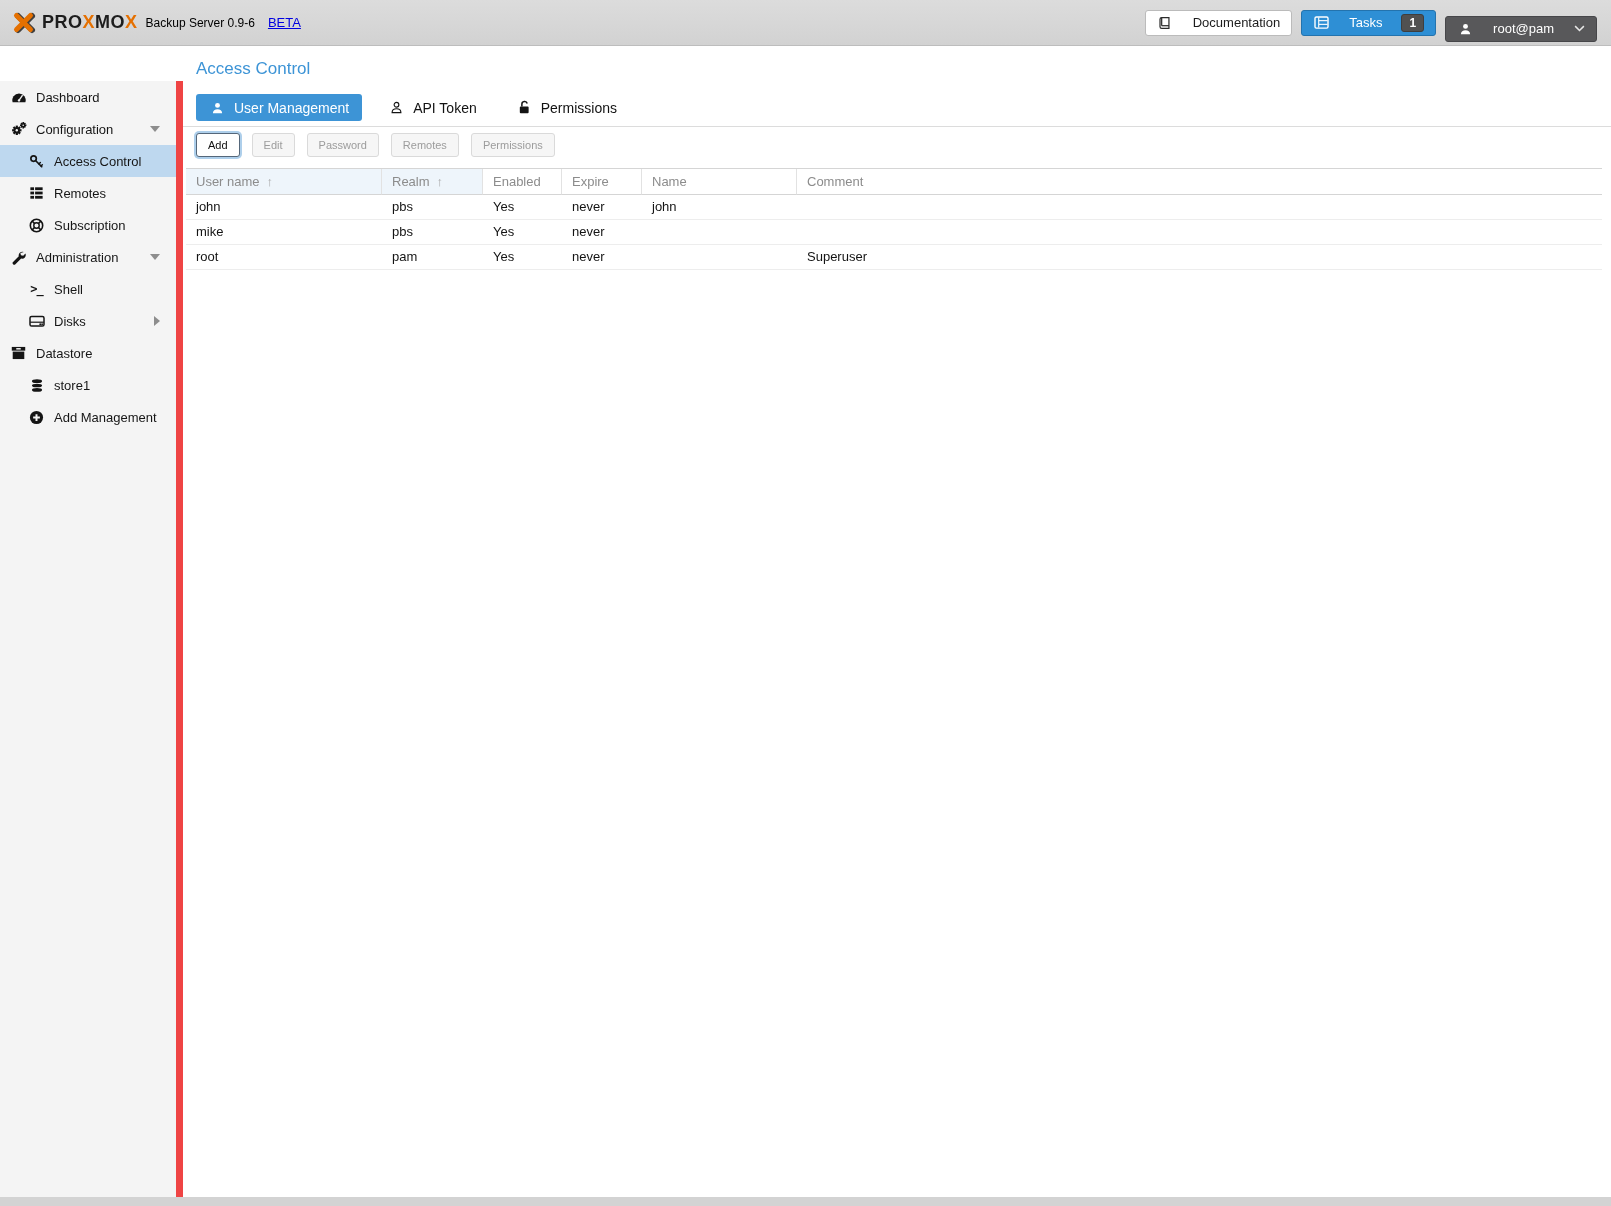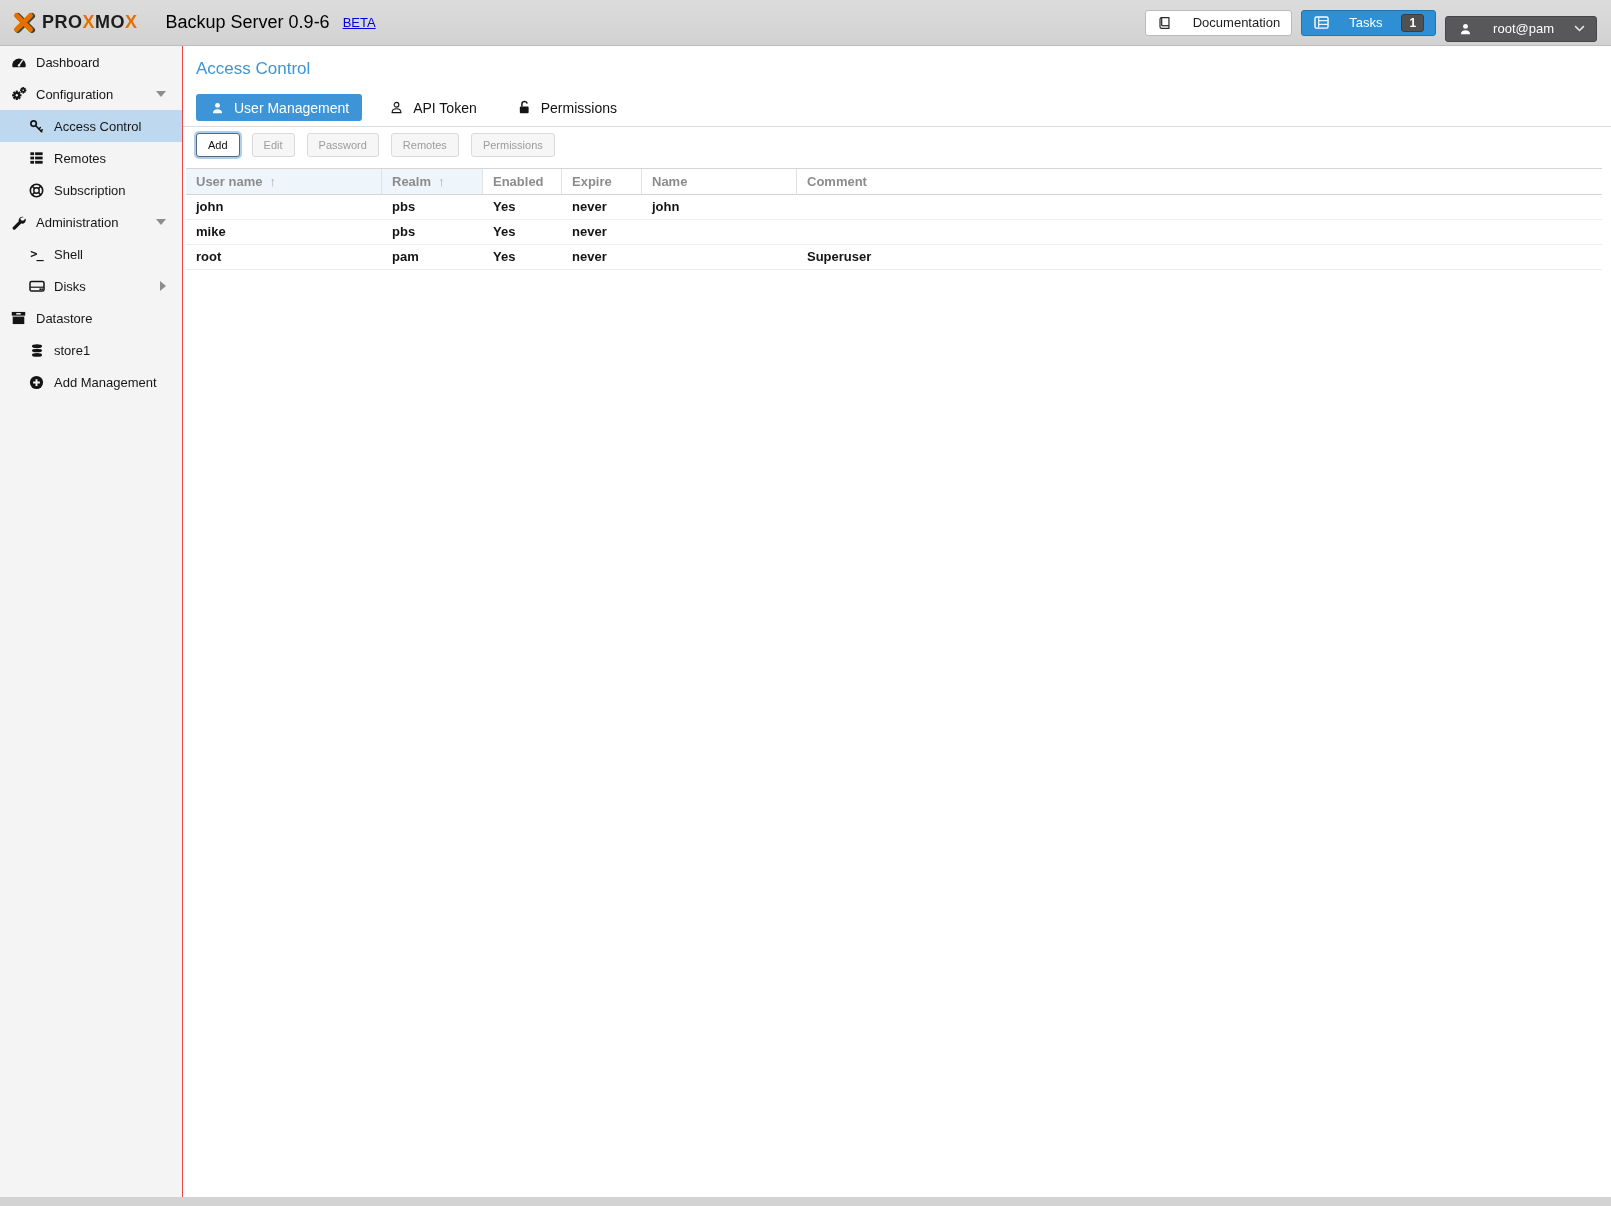--- a/index.html
+++ b/index.html
@@ -5,37 +5,37 @@
   * { margin:0; padding:0; box-sizing:border-box; }
   html,body { width:1611px; height:1206px; overflow:hidden;
     font-family:"Liberation Sans", sans-serif; font-size:13px; color:#111; background:#fff; }
 
   
   .topbar { height:46px; background:linear-gradient(#dcdcdc,#d2d2d2);
     border-bottom:1px solid #bdbdbd; display:flex; align-items:center; padding:0 14px 0 10px; }
   .logo { display:flex; align-items:center; gap:4px; }
   .logo-word { font-size:18px; font-weight:bold; letter-spacing:.5px; color:#1d1d1d; }
   .logo-word .ox { color:#e57000; }
-  .tb-subtitle { margin-left:28px; font-size:18px; color:#000; }
+  .tb-subtitle { margin-left:8px; font-size:12px; color:#000; }
   .tb-beta { margin-left:13px; font-size:13px; color:#0000e0; text-decoration:underline; cursor:pointer; }
   .tb-right { margin-left:auto; display:flex; align-items:center; gap:9px; }
   .tb-btn { height:26px; display:inline-flex; align-items:center; gap:19px;
     padding:0 11px; border-radius:3px; font-size:13px; cursor:pointer; }
   .tb-btn.light { background:#fff; border:1px solid #bbb; color:#1c1c1c; }
   .tb-btn.blue  { background:#2e8fd5; border:1px solid #2373ae; color:#fff; }
   .tb-btn.dark  { background:#58585a; border:1px solid #464649; color:#fff;margin-top:12px; }
   .tb-badge { background:#515151; border:1px solid #3e3e3e; color:#fff; font-weight:bold;
     border-radius:3px; padding:1px 7px; font-size:12px; }
 
   
   .main { display:flex; height:1151px; }
   .footer-strip { height:9px; background:#d3d3d3; }
 
   
-  .sidebar { width:183px; background:#f4f4f4; border-right:1px solid #ef4444; padding-top:0; }
+  .sidebar { width:183px; background:#f4f4f4; border-right:7px solid #ef4444; padding-top:0;margin-top:35px; }
   .side-item { position:relative; height:32px; display:flex; align-items:center; gap:9px;
     padding-left:10px; cursor:pointer; color:#161616; }
   .side-item.lvl1 { padding-left:28px; }
   .side-item.selected { background:#bed8ef; }
   .icon16 { width:17px; height:16px; display:inline-flex; align-items:center; justify-content:center; flex:none; }
   .caret { position:absolute; right:16px; top:50%; transform:translateY(-50%); display:inline-flex; }
   .shell-glyph { font-family:"DejaVu Sans Mono", monospace; font-weight:bold; font-size:12px; letter-spacing:-1px; }
 
   
   .content { flex:1; background:#fff; position:relative; }
@@ -45,21 +45,21 @@
     border-radius:3px; font-size:14px; color:#121212; cursor:pointer; }
   .tab.active { background:#3d94d6; color:#fff; }
 
   .toolbar { display:flex; gap:12px; padding:6px 0 8px 13px; }
   .btn { height:24px; display:inline-flex; align-items:center; padding:0 11px; border-radius:3px;
     font-size:11px; background:#fff; border:1px solid #d0d0d0; cursor:pointer; color:#101010; }
   .btn.focused { border:1px solid #55677a; box-shadow:0 0 0 2px #aecfeb; }
   .btn.disabled { background:#f6f6f6; border:1px solid #dadada; color:#9c9c9c; cursor:default; }
 
   
-  .grid { margin:3px 9px 16px 3px; border-top:1px solid #d5d5d5;font-weight:bold; }
+  .grid { margin:3px 9px 16px 3px; border-top:1px solid #d5d5d5; }
   .grid-hd, .grid-row { display:grid; grid-template-columns:196px 101px 79px 80px 155px 1fr; }
   .hd-cell { height:26px; line-height:25px; padding-left:10px; color:#8c8c8c;
     border-bottom:1px solid #d5d5d5; border-right:1px solid #e2e2e2; background:#fff;
     white-space:nowrap; overflow:hidden; cursor:pointer; }
   .hd-cell:last-child { border-right:none; }
   .hd-cell.sorted { background:#eef5fb; }
   .sort-arrow { color:#a8a8a8; margin-left:7px; font-size:13px; }
   .cell { height:25px; line-height:24px; padding-left:10px; border-bottom:1px solid #ededed;
     white-space:nowrap; overflow:hidden; color:#141414; }
   .grid-row { cursor:pointer; }

